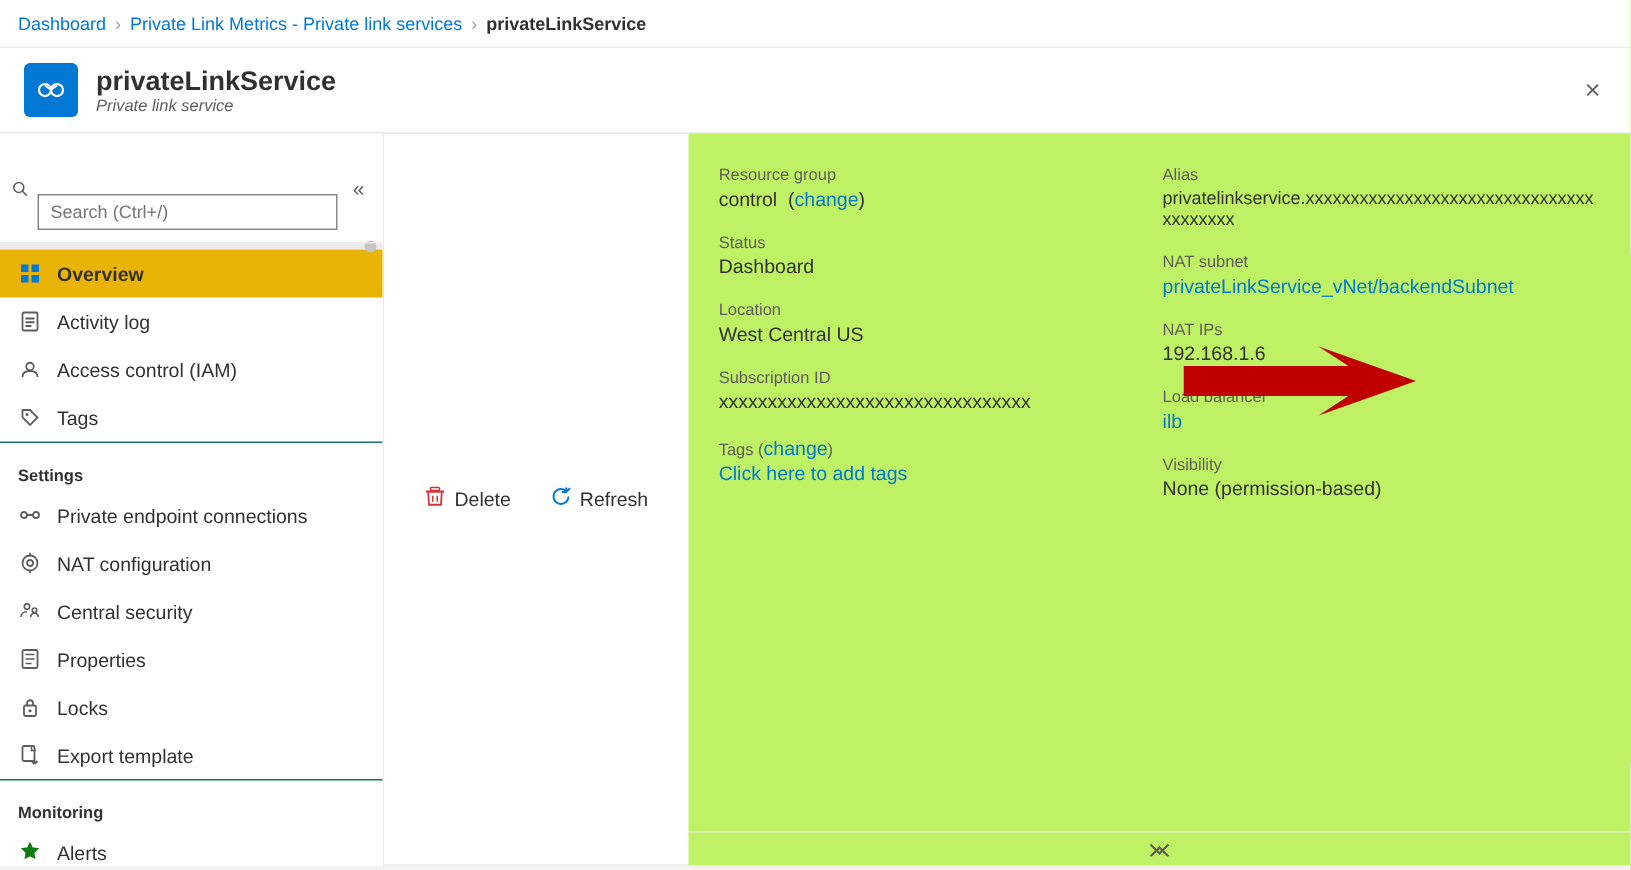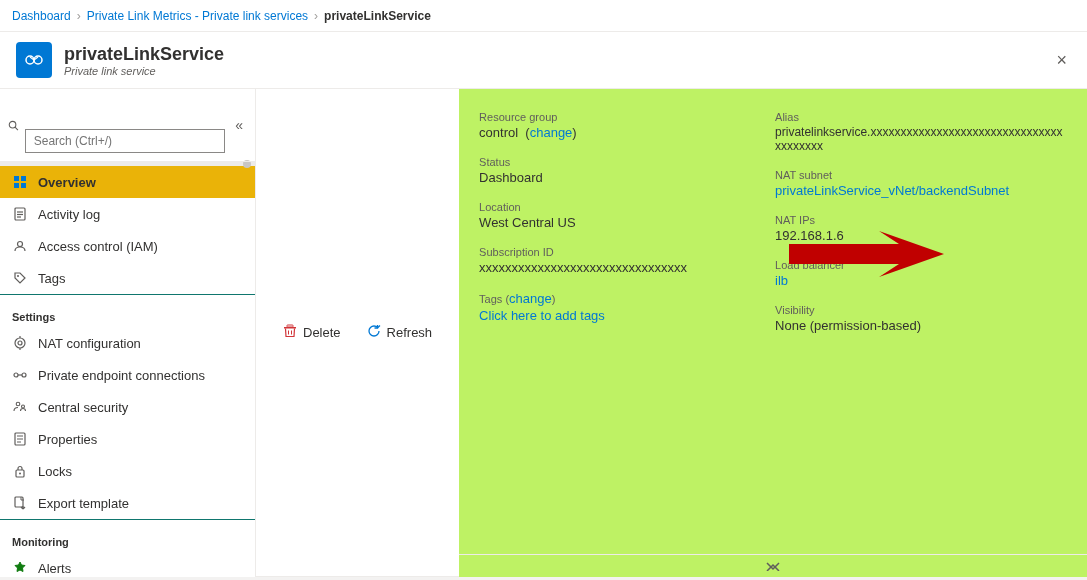--- a/index.html
+++ b/index.html
@@ -269,38 +269,38 @@
         </svg>
       </span>
       <span>Tags</span>
     </div>
 
     <div class="section-label">Settings</div>
 
     <div class="nav-item">
       <span class="nav-icon">
         <svg width="14" height="14" viewBox="0 0 14 14" fill="none">
+          <circle cx="3" cy="7" r="2" stroke="#605e5c" stroke-width="1.2" fill="none"></circle>
+          <circle cx="11" cy="7" r="2" stroke="#605e5c" stroke-width="1.2" fill="none"></circle>
+          <line x1="5" y1="7" x2="9" y2="7" stroke="#605e5c" stroke-width="1.2"></line>
+        </svg>
+      </span>
+      <span>Private endpoint connections</span>
+    </div>
+
+    <div class="nav-item">
+      <span class="nav-icon">
+        <svg width="14" height="14" viewBox="0 0 14 14" fill="none">
           <circle cx="7" cy="7" r="5" stroke="#605e5c" stroke-width="1.2" fill="none"></circle>
           <circle cx="7" cy="7" r="2" stroke="#605e5c" stroke-width="1.2" fill="none"></circle>
           <line x1="7" y1="2" x2="7" y2="0" stroke="#605e5c" stroke-width="1.2"></line>
           <line x1="7" y1="14" x2="7" y2="12" stroke="#605e5c" stroke-width="1.2"></line>
         </svg>
       </span>
       <span>NAT configuration</span>
-    </div>
-
-    <div class="nav-item">
-      <span class="nav-icon">
-        <svg width="14" height="14" viewBox="0 0 14 14" fill="none">
-          <circle cx="3" cy="7" r="2" stroke="#605e5c" stroke-width="1.2" fill="none"></circle>
-          <circle cx="11" cy="7" r="2" stroke="#605e5c" stroke-width="1.2" fill="none"></circle>
-          <line x1="5" y1="7" x2="9" y2="7" stroke="#605e5c" stroke-width="1.2"></line>
-        </svg>
-      </span>
-      <span>Private endpoint connections</span>
     </div>
 
     <div class="nav-item">
       <span class="nav-icon">
         <svg width="14" height="14" viewBox="0 0 14 14" fill="none">
           <circle cx="5" cy="4" r="1.8" stroke="#605e5c" stroke-width="1.1" fill="none"></circle>
           <path d="M1 11c0-2 1.5-3.5 4-3.5" stroke="#605e5c" stroke-width="1.1" fill="none"></path>
           <circle cx="10" cy="6.5" r="1.5" stroke="#605e5c" stroke-width="1.1" fill="none"></circle>
           <path d="M7.5 11c0-1.5 1-2.5 2.5-2.5s2.5 1 2.5 2.5" stroke="#605e5c" stroke-width="1.1" fill="none"></path>
         </svg>

